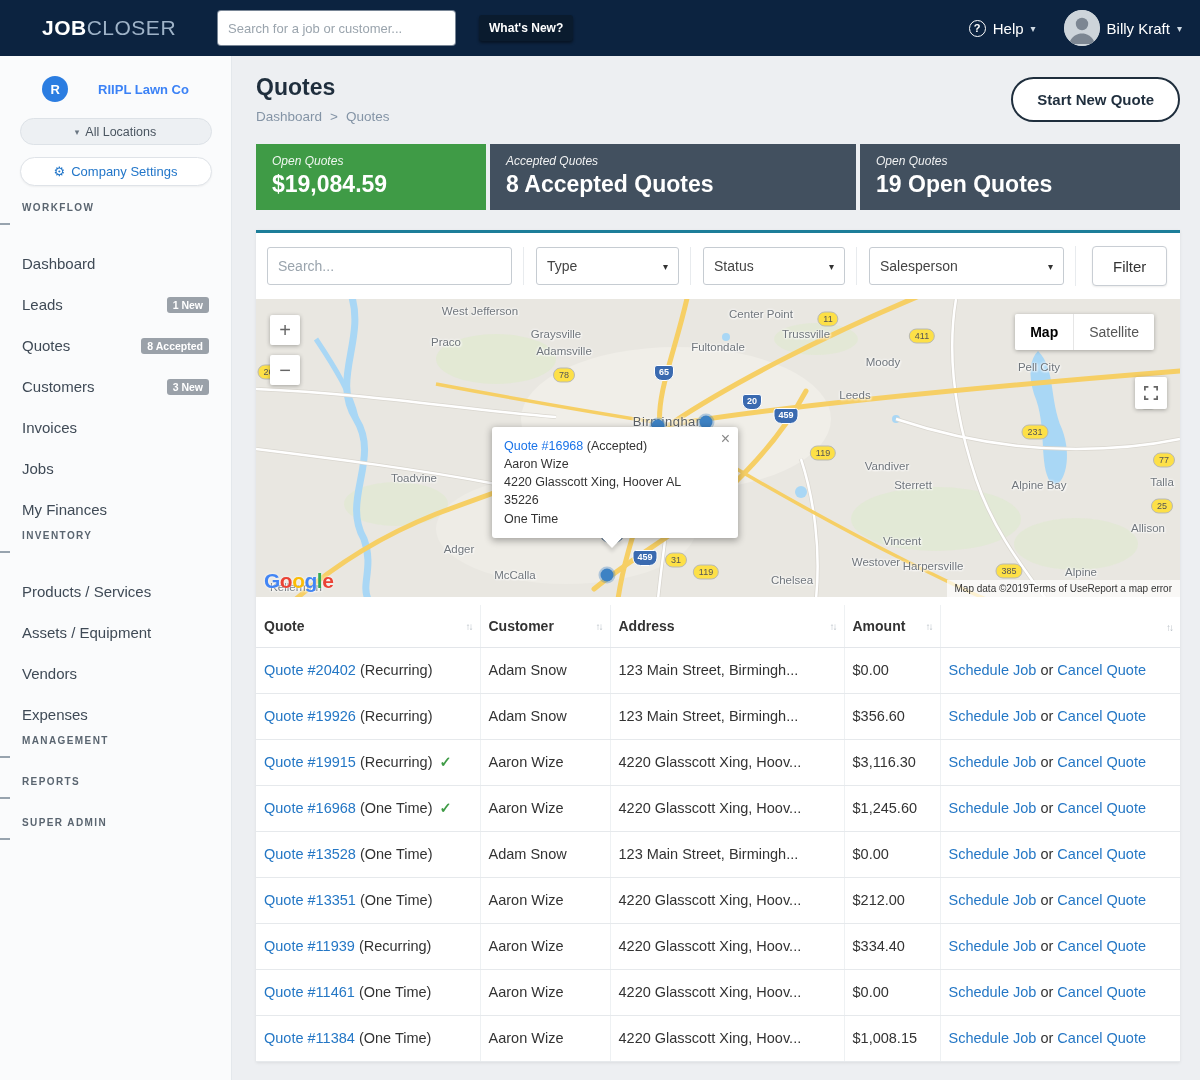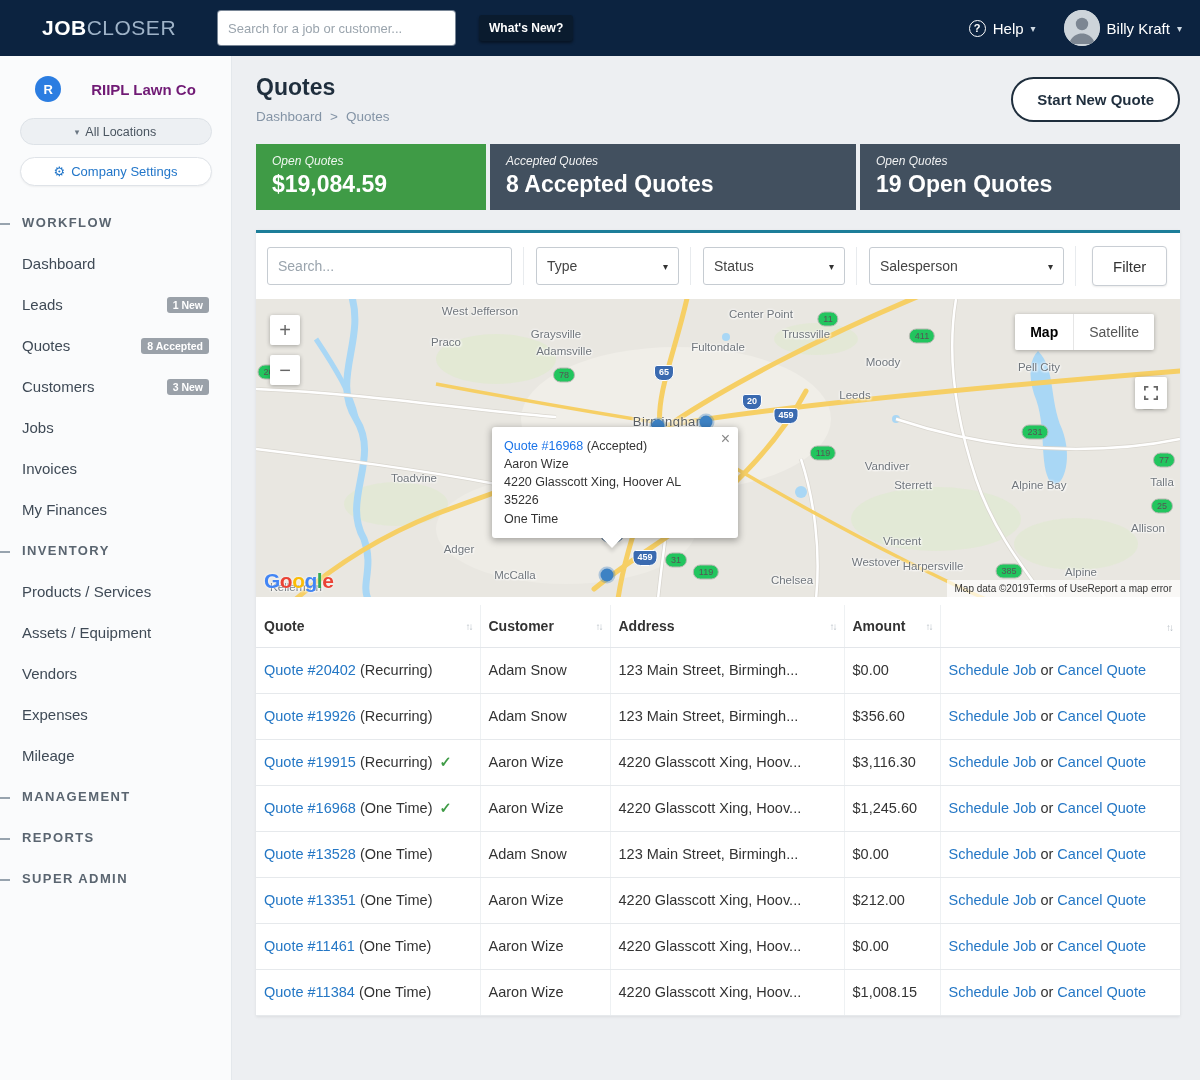--- a/index.html
+++ b/index.html
@@ -21,28 +21,28 @@
   .chev { font-size: 10px; color: #cfd9e3; }
   .avatar { width: 36px; height: 36px; border-radius: 50%; overflow: hidden; display: inline-block; background: #cdd4da; }
 
   
   .layout { display: flex; height: 1024px; }
 
   
   .sidebar { width: 232px; background: #fafbfc; border-right: 1px solid #e4e8ec; flex: none; padding-top: 20px; }
   .company-row { display: flex; align-items: center; justify-content: center; gap: 9px; margin-bottom: 16px; cursor: pointer; }
   .company-avatar { width: 26px; height: 26px; border-radius: 50%; background: #2b7de1; color: #fff; font-size: 13px; font-weight: 700; display: flex; align-items: center; justify-content: center; }
-  .company-name { font-size: 15px; font-weight: 700; color: #701a75; margin-left: 21px; }
+  .company-name { font-size: 13px; font-weight: 700; color: #3b82f6; margin-left: 21px; }
   .pill { width: 192px; margin: 0 auto 12px auto; display: flex; align-items: center; justify-content: center; gap: 6px; border-radius: 15px; font-family: inherit; cursor: pointer; }
   .pill-locations { height: 27px; background: #edf0f3; border: 1px solid #dde2e7; color: #4a5560; font-size: 12.5px; }
   .pill-settings { height: 29px; background: #fff; border: 1px solid #dfe3e8; color: #2276c9; font-size: 13px; box-shadow: 0 1px 2px rgba(0,0,0,.05); }
   .pill .p-chev { font-size: 9px; color: #6a7682; }
   .gear { font-size: 13px; }
   .side-nav { margin-top: 16px; }
-  .nav-section-header { position: relative; height: 41px; display: flex; align-items: center; padding-left: 22px; font-size: 13px; font-weight: 700; letter-spacing: 1.4px; color: #5a6570; }
+  .nav-section-header { position: relative; height: 41px; display: flex; padding-left: 22px; font-size: 10px; font-weight: 700; letter-spacing: 1.4px; color: #5a6570; }
   .nav-section-header::before { content: ""; position: absolute; left: 0; top: 50%; width: 10px; height: 2px; background: #97a3ae; }
   .nav-item { height: 41px; display: flex; align-items: center; padding: 0 22px; font-size: 15px; color: #3f4a56; cursor: pointer; }
   .nav-item .ni-label { flex: 1; }
   .badge { background: #9aa1a9; color: #fff; font-size: 10.5px; font-weight: 700; padding: 2px 6px; border-radius: 3px; white-space: nowrap; }
 
   
   .main { flex: 1; padding: 18px 20px 0 24px; overflow: hidden; }
   .page-head { display: flex; align-items: center; justify-content: space-between; }
   .page-title { font-size: 23px; font-weight: 700; color: #1f2e3d; }
   .breadcrumb { margin-top: 8px; font-size: 13.5px; color: #8494a6; display: flex; gap: 8px; }
@@ -71,21 +71,21 @@
   .fg-filter { flex: 1; }
   .btn-filter { margin-left: 4px; height: 40px; padding: 0 20px; background: #fff; border: 1px solid #c9ced4; border-radius: 4px; font-family: inherit; font-size: 15px; color: #333; box-shadow: 0 1px 2px rgba(0,0,0,.08); cursor: pointer; }
 
   
   .map { position: relative; height: 298px; overflow: hidden; background: #e9e7e1; cursor: grab; }
   .map-bg { position: absolute; left: 0; top: 0; }
   .town { position: absolute; transform: translate(-50%,-50%); font-size: 11.5px; color: #70767c; white-space: nowrap; text-shadow: 0 0 3px #fff, 0 0 3px #fff, 1px 1px 2px #fff; pointer-events: none; }
   .town-big { font-size: 13px; color: #5c6166; font-weight: 400; letter-spacing: .5px; }
   .shield { position: absolute; transform: translate(-50%,-50%); font-size: 9px; line-height: 1; white-space: nowrap; }
   .shield-i { background: #3a6ab0; color: #fff; border: 1px solid #fff; border-radius: 3px 3px 8px 8px; padding: 2px 4px 3px; font-weight: 700; }
-  .shield-s { background: #22c55e; color: #555; border: 1px solid #b9b9b3; border-radius: 8px; padding: 2px 5px; }
+  .shield-s { background: #fde047; color: #555; border: 1px solid #b9b9b3; border-radius: 8px; padding: 2px 5px; }
   .marker { position: absolute; transform: translate(-50%,-50%); width: 13px; height: 13px; border-radius: 50%; background: #3d82c4; box-shadow: 0 0 0 2px rgba(61,130,196,.35); cursor: pointer; }
   .marker-hl { width: 15px; height: 15px; box-shadow: 0 0 0 3px #fff, 0 0 0 6px #23486e; }
   .map-zoom { position: absolute; left: 14px; top: 16px; z-index: 5; }
   .zoom-btn { width: 30px; height: 30px; background: #fff; border: none; border-radius: 2px; box-shadow: 0 1px 4px rgba(0,0,0,.3); font-size: 20px; color: #666; font-family: inherit; cursor: pointer; display: block; margin-bottom: 10px; line-height: 1; }
   .map-type { position: absolute; right: 26px; top: 15px; display: flex; box-shadow: 0 1px 4px rgba(0,0,0,.3); border-radius: 2px; overflow: hidden; z-index: 5; }
   .map-type button { height: 36px; padding: 0 15px; border: none; background: #fff; font-family: inherit; font-size: 14px; cursor: pointer; }
   .mt-map { font-weight: 700; color: #000; }
   .mt-sat { color: #565656; border-left: 1px solid #e6e6e6 !important; }
   .fullscreen-btn { position: absolute; right: 13px; top: 78px; width: 32px; height: 32px; background: #fff; border: none; border-radius: 2px; box-shadow: 0 1px 4px rgba(0,0,0,.3); cursor: pointer; display: flex; align-items: center; justify-content: center; z-index: 5; }
   .infowindow { position: absolute; left: 236px; top: 128px; width: 246px; background: #fff; border-radius: 3px; box-shadow: 0 2px 7px 1px rgba(0,0,0,.3); padding: 10px 22px 10px 12px; z-index: 8; font-size: 12.5px; line-height: 1.45; }
@@ -171,26 +171,26 @@
     <span class="ni-label">Quotes</span>
     <span class="badge">8 Accepted</span>
   </div>
 
   <div class="nav-item">
     <span class="ni-label">Customers</span>
     <span class="badge">3 New</span>
   </div>
 
   <div class="nav-item">
+    <span class="ni-label">Invoices</span>
+
+  </div>
+
+  <div class="nav-item">
     <span class="ni-label">Jobs</span>
-
-  </div>
-
-  <div class="nav-item">
-    <span class="ni-label">Invoices</span>
 
   </div>
 
   <div class="nav-item">
     <span class="ni-label">My Finances</span>
 
   </div>
 
   <div class="nav-section-header">
     <span>INVENTORY</span>
@@ -209,24 +209,20 @@
   <div class="nav-item">
     <span class="ni-label">Vendors</span>
 
   </div>
 
   <div class="nav-item">
     <span class="ni-label">Expenses</span>
 
   </div>
 
-  <div class="nav-item">
-    <span class="ni-label">Mileage</span>
-
-  </div>
 
   <div class="nav-section-header">
     <span>MANAGEMENT</span>
   </div>
 
   <div class="nav-section-header">
     <span>REPORTS</span>
   </div>
 
   <div class="nav-section-header">
@@ -543,20 +539,35 @@
     <td>Aaron Wize</td>
     <td>4220 Glasscott Xing, Hoov...</td>
     <td>$212.00</td>
     <td>
       <a href="#" class="t-link">Schedule Job</a>
       <span class="or">or</span>
       <a href="#" class="t-link">Cancel Quote</a>
     </td>
   </tr>
 
+  <tr>
+    <td>
+      <a href="#" class="t-link">Quote #11939</a>
+      <span class="q-type">(Recurring)</span>
+      
+    </td>
+    <td>Aaron Wize</td>
+    <td>4220 Glasscott Xing, Hoov...</td>
+    <td>$334.40</td>
+    <td>
+      <a href="#" class="t-link">Schedule Job</a>
+      <span class="or">or</span>
+      <a href="#" class="t-link">Cancel Quote</a>
+    </td>
+  </tr>
 
   <tr>
     <td>
       <a href="#" class="t-link">Quote #11461</a>
       <span class="q-type">(One Time)</span>
       
     </td>
     <td>Aaron Wize</td>
     <td>4220 Glasscott Xing, Hoov...</td>
     <td>$0.00</td>

